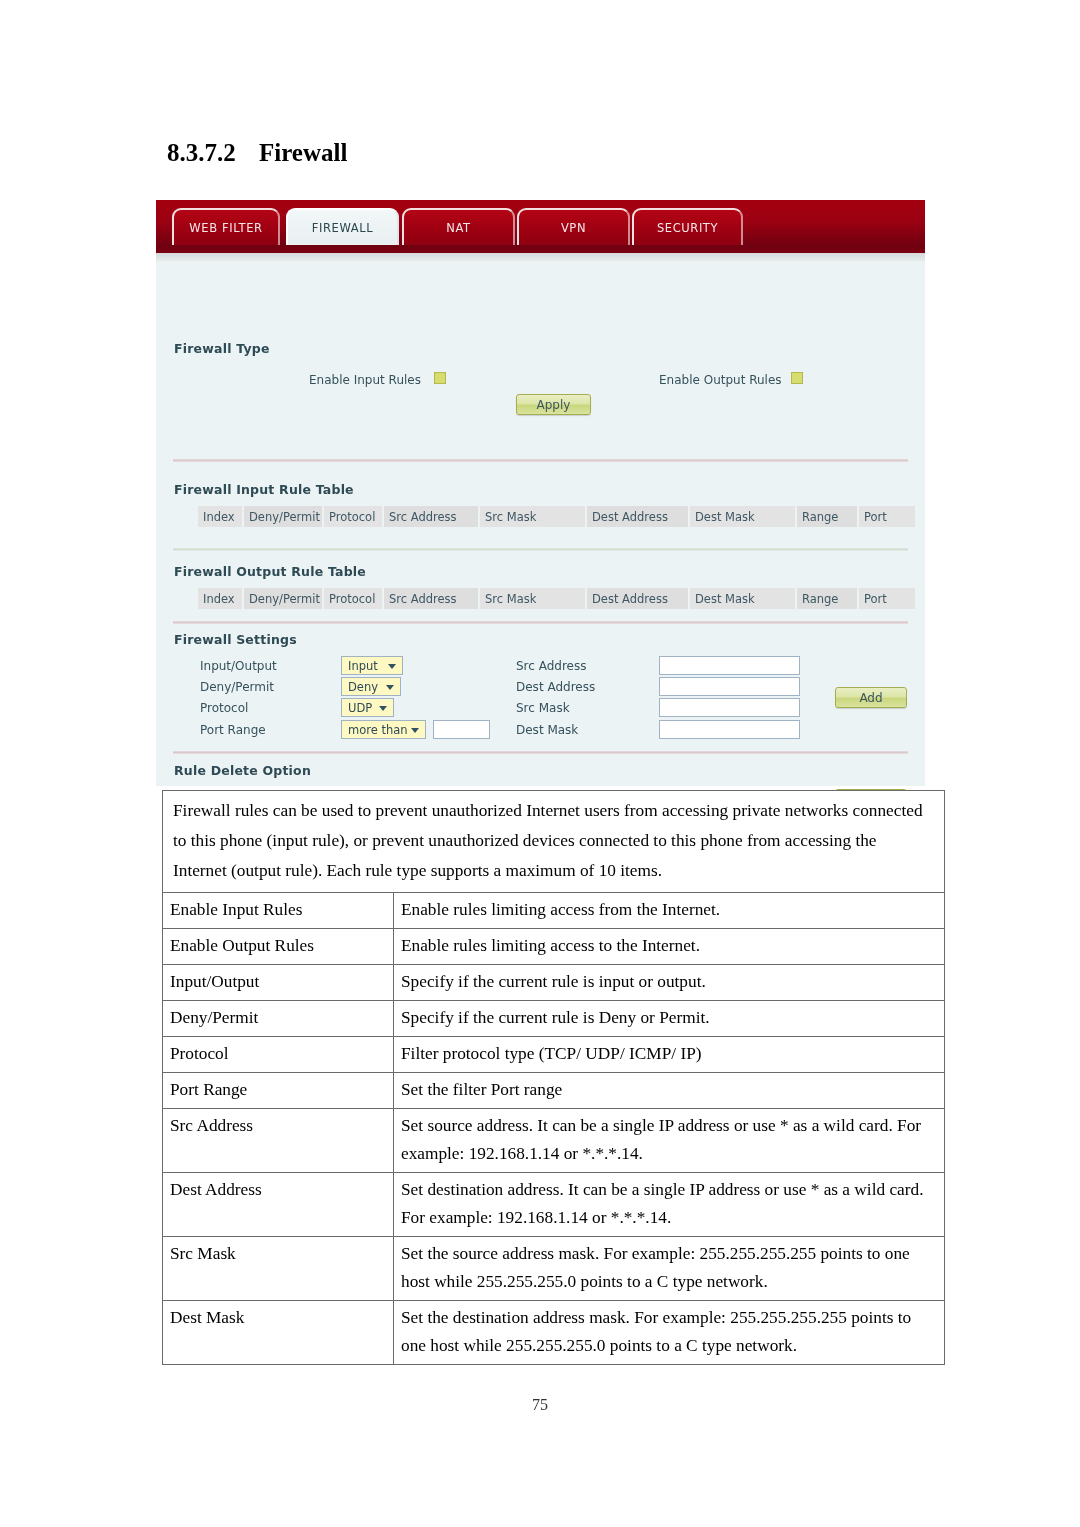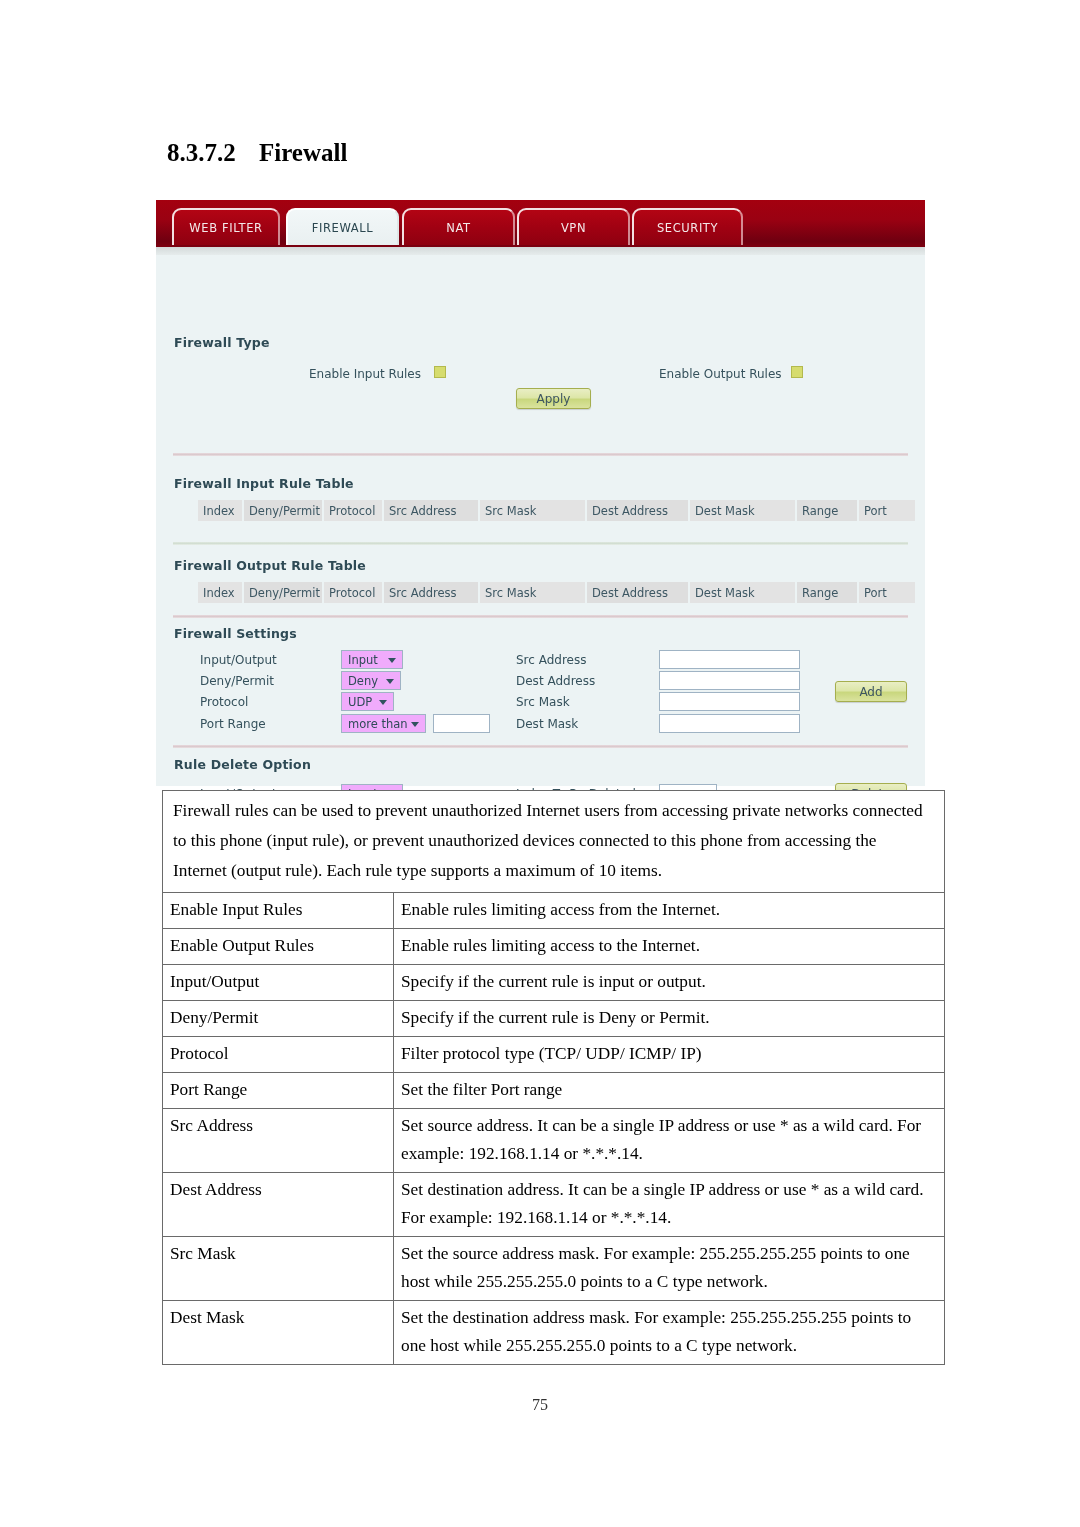--- a/index.html
+++ b/index.html
@@ -32,21 +32,21 @@
   .ui-panel {
     position: absolute;
     left: 156px;
     top: 200px;
     width: 769px;
     height: 586px;
     background: #ecf3f4;
   }
   .tabbar {
     position: relative;
-    height: 47px;
+    height: 53px;
     background: linear-gradient(to bottom, #a4000f 0%, #9a0112 42%, #6f0010 88%, #7d0010 100%);
   }
   .tabbar::after {
     content: "";
     position: absolute;
     left: 0; right: 0; bottom: -8px;
     height: 8px;
     background: linear-gradient(to bottom, #d4d9da 0%, #e6ecec 100%);
   }
   .tab {
@@ -143,21 +143,21 @@
     white-space: nowrap;
   }
   .rule-head .cell.alt { background: #dedede; }
 
   
   .sel {
     position: absolute;
     box-sizing: border-box;
     height: 19px;
     border: 1px solid #9fb3c4;
-    background: #f0abfc;
+    background: #fef9c3;
     font-family: "DejaVu Sans", sans-serif;
     font-size: 11.5px;
     color: #2f4b57;
     display: flex;
     align-items: center;
     padding-left: 6px;
   }
   .sel .arrow {
     position: absolute;
     right: 6px; top: 50%;

